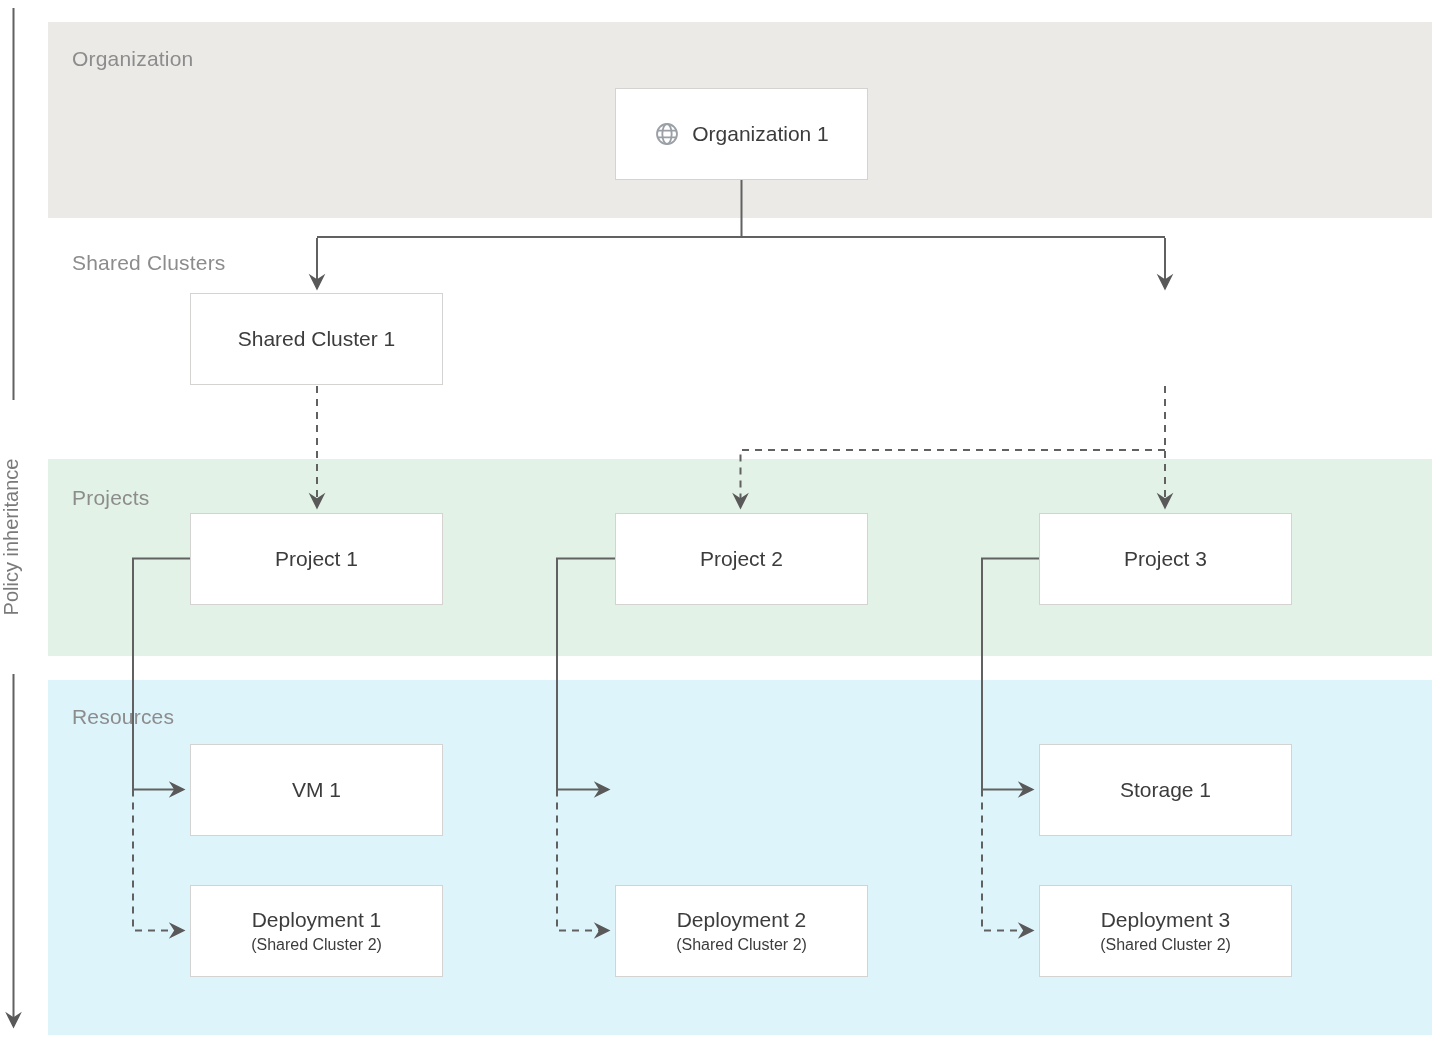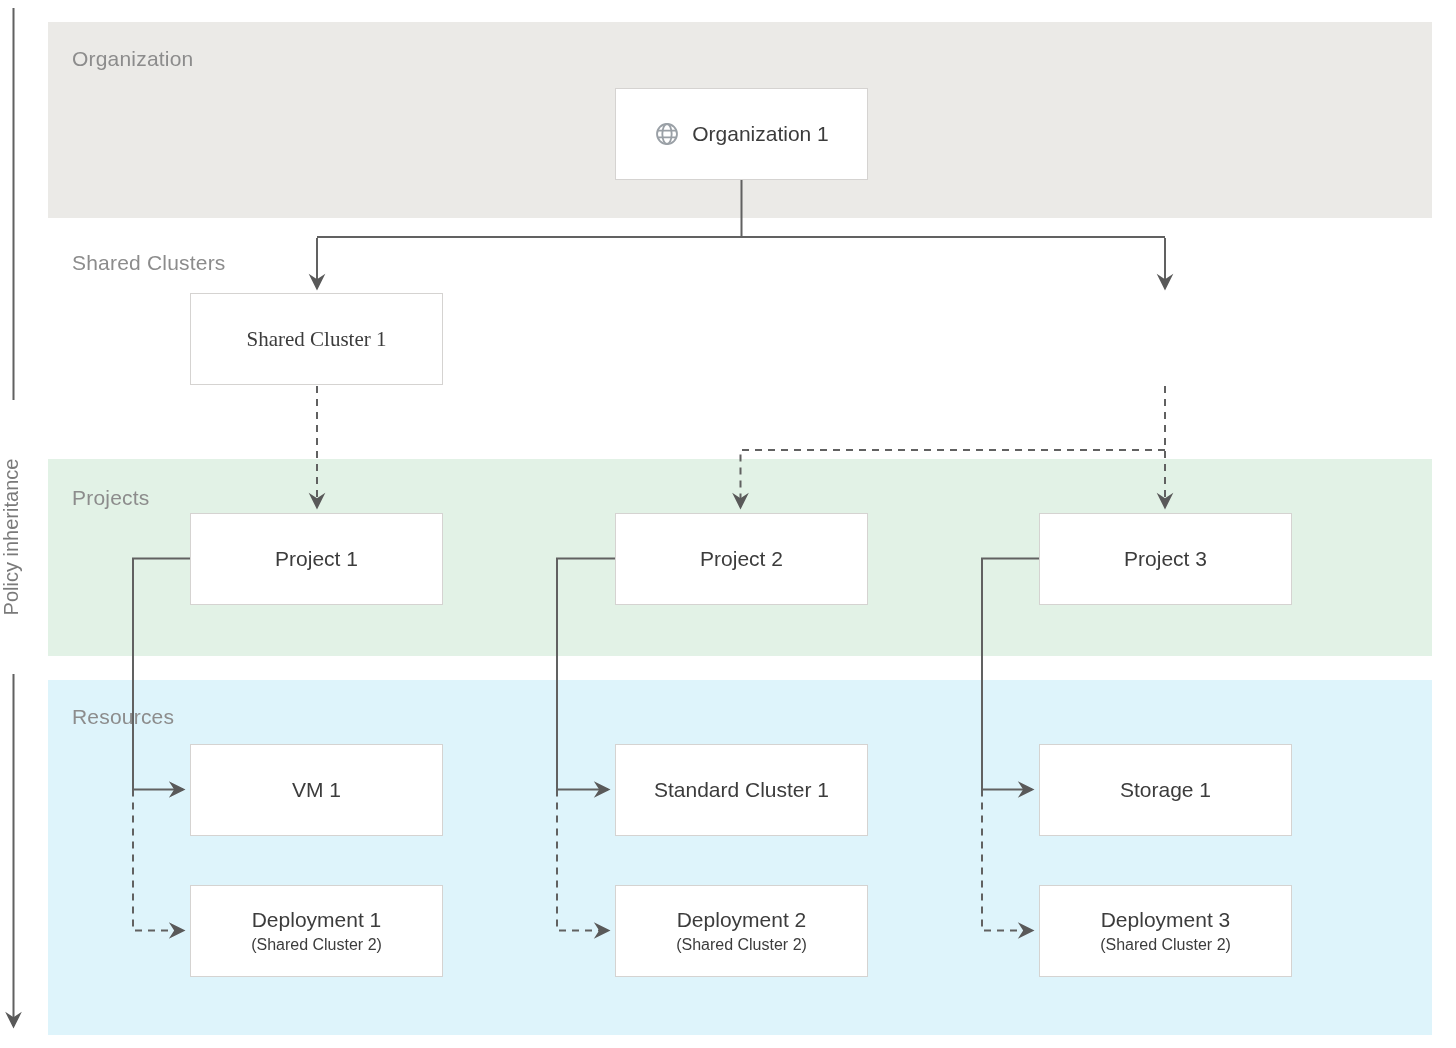--- a/index.html
+++ b/index.html
@@ -25,21 +25,21 @@
     position:absolute; width:253px; height:92px; box-sizing:border-box;
     background:#ffffff; border:1px solid #D5D3D1;
     display:flex; flex-direction:column; align-items:center; justify-content:center;
     color:#3C3C3C; font-size:21px; text-align:center;
   }
   .node .row { display:flex; align-items:center; gap:12px; }
   .node-sublabel { font-size:16px; color:#3C3C3C; margin-top:4px; }
 
   
   .n-org1  { left:615px;  top:88px;  }
-  .n-sc1   { left:190px;  top:293px;font-family:Liberation Serif, serif; }
+  .n-sc1   { left:190px;  top:293px; }
   .n-sc2   { left:1038px; top:293px; }
   .n-p1    { left:190px;  top:513px; }
   .n-p2    { left:615px;  top:513px; }
   .n-p3    { left:1039px; top:513px; }
   .n-vm1   { left:190px;  top:744px; }
   .n-stdc1 { left:615px;  top:744px; }
   .n-stg1  { left:1039px; top:744px; }
   .n-dep1  { left:190px;  top:885px; }
   .n-dep2  { left:615px;  top:885px; }
   .n-dep3  { left:1039px; top:885px; }
@@ -122,23 +122,20 @@
   <div class="node n-p2">
     <span>Project 2</span>
   </div>
   <div class="node n-p3">
     <span>Project 3</span>
   </div>
 
   <div class="node n-vm1">
     <span>VM 1</span>
   </div>
-  <div class="node n-stdc1">
-    <span>Standard Cluster 1</span>
-  </div>
   <div class="node n-stg1">
     <span>Storage 1</span>
   </div>
 
   <div class="node n-dep1">
     <span>Deployment 1</span>
     <span class="node-sublabel">(Shared Cluster 2)</span>
   </div>
   <div class="node n-dep2">
     <span>Deployment 2</span>

